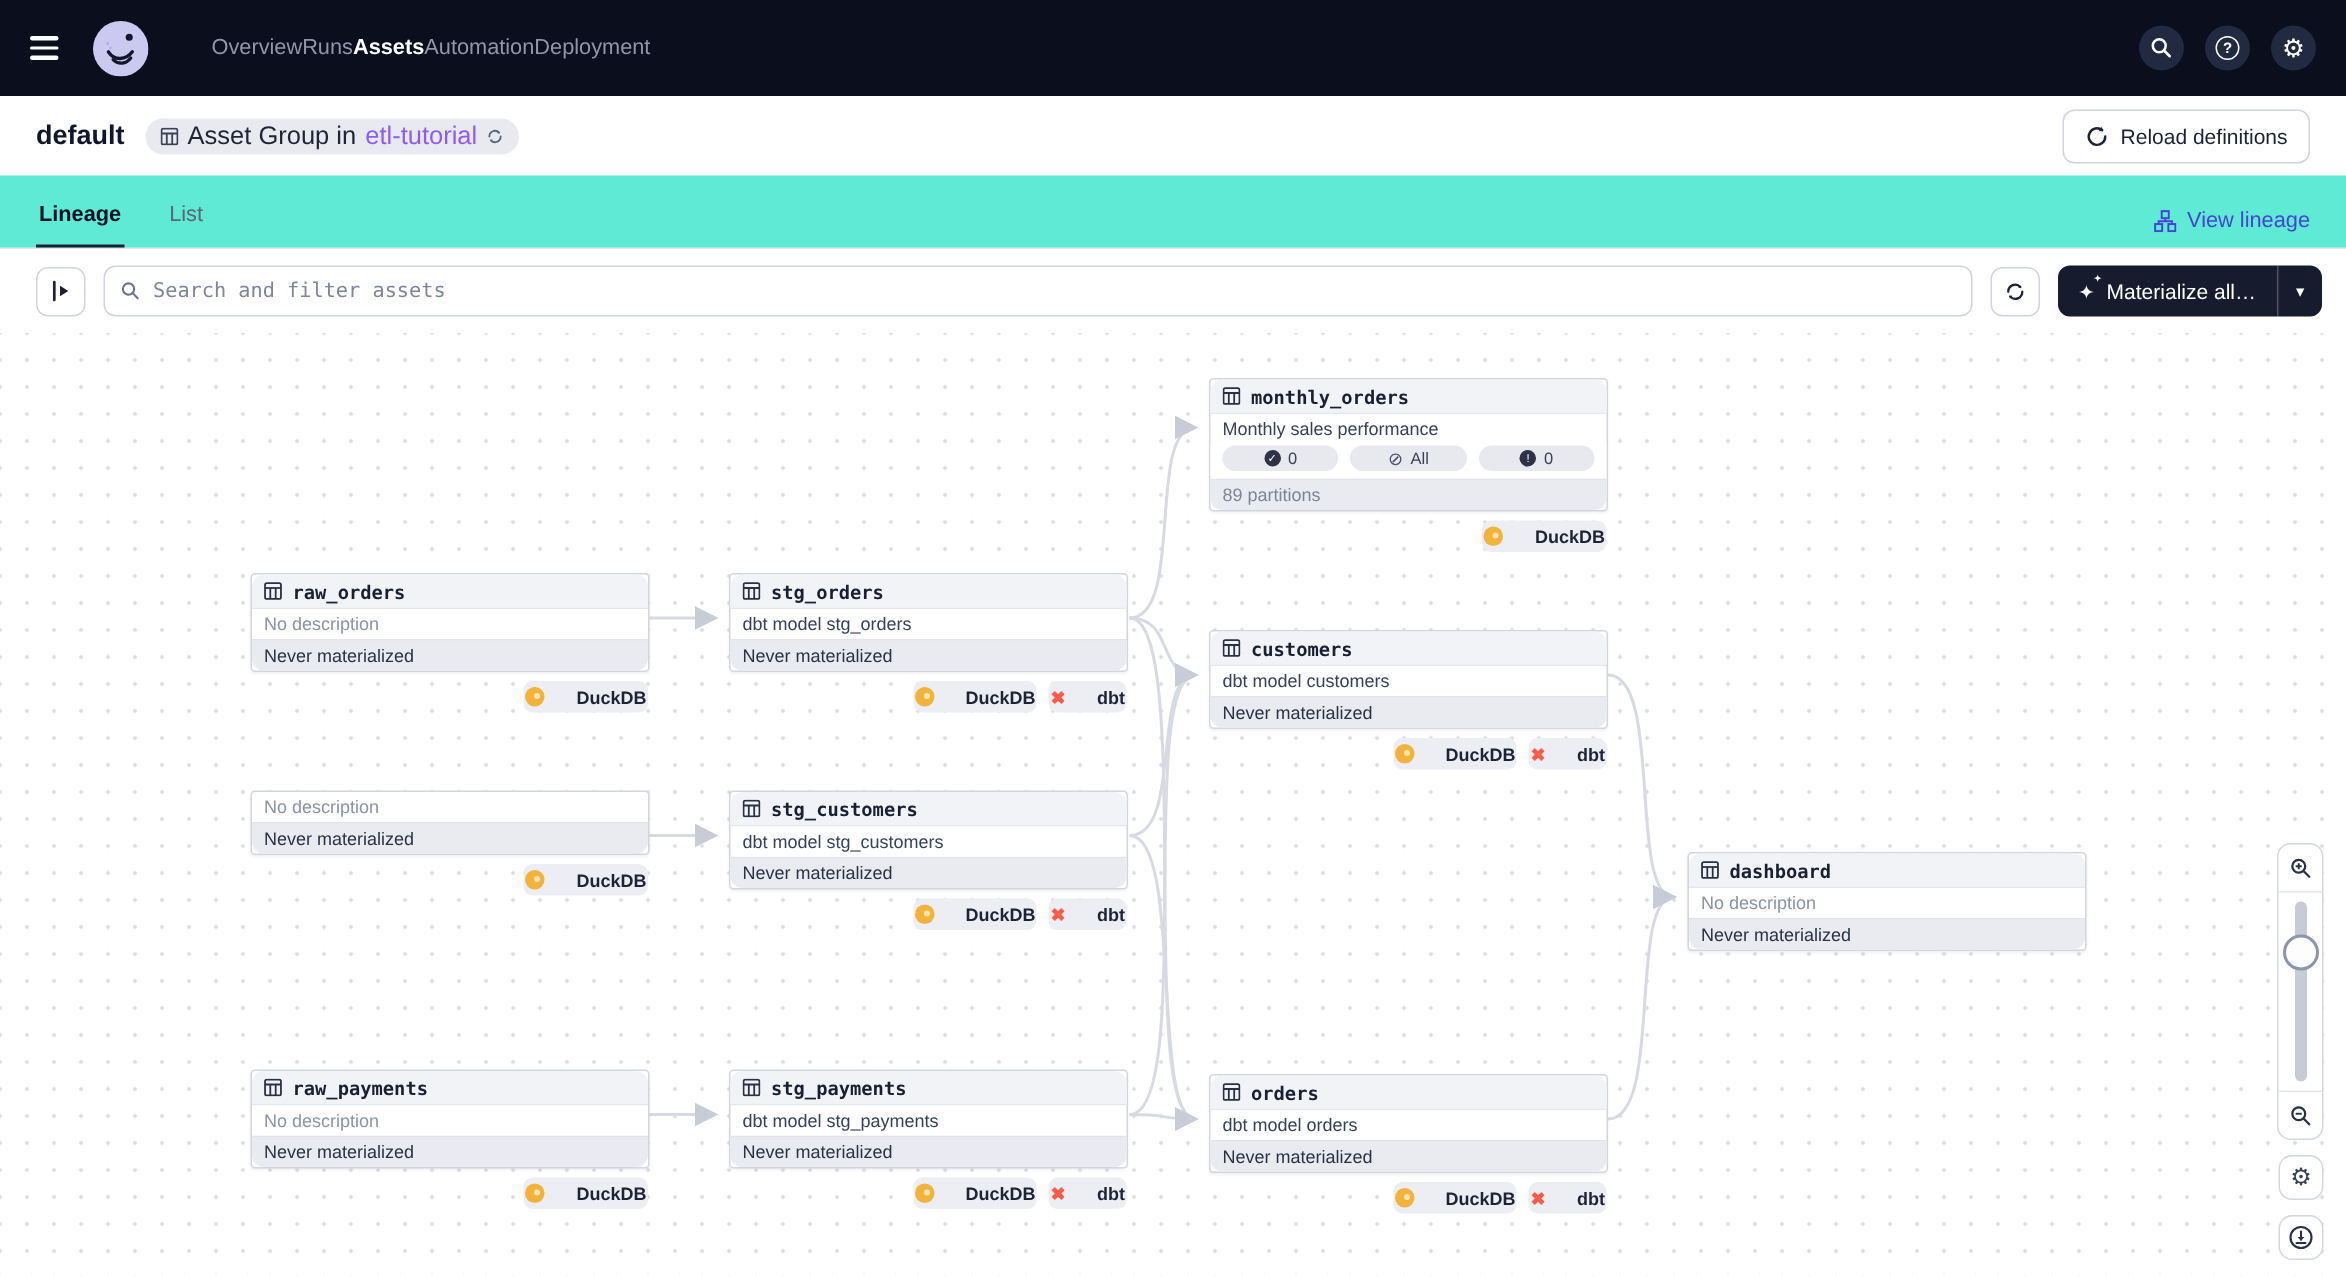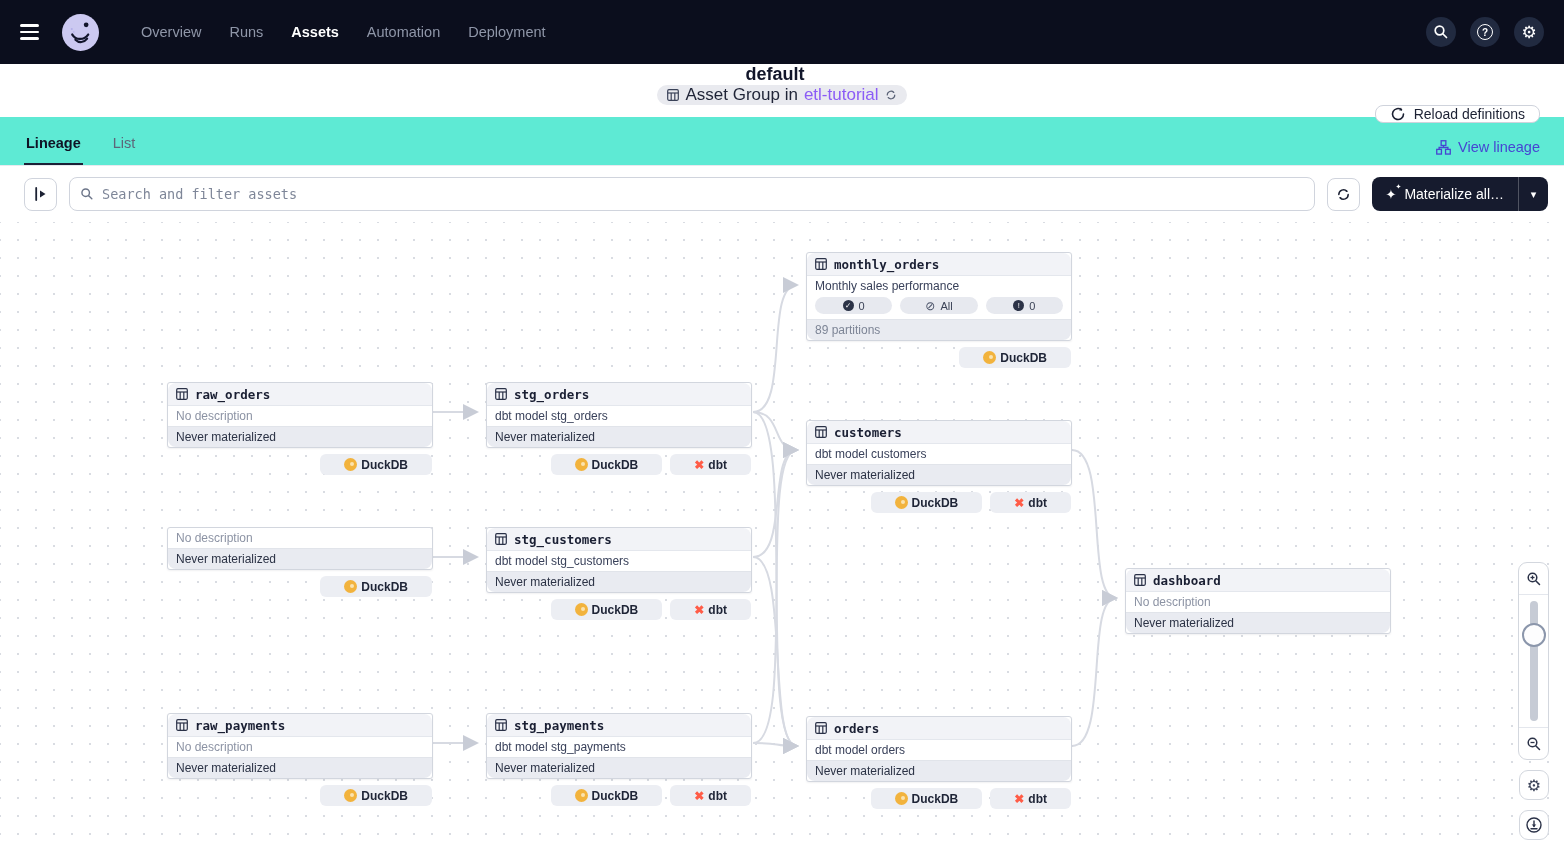--- a/index.html
+++ b/index.html
@@ -3,30 +3,30 @@
 <meta charset="utf-8">
 <style>
   * { margin:0; padding:0; box-sizing:border-box; }
   html,body { width:1564px; height:851px; overflow:hidden; font-family:"Liberation Sans", sans-serif; background:#fff; }
 
   
   .topnav { height:64px; background:#0b0e1d; display:flex; align-items:center; padding:0 20px; }
   .hamburger { width:28px; height:28px; display:flex; flex-direction:column; justify-content:center; gap:4px; cursor:pointer; margin-right:14px; }
   .hamburger span { display:block; width:19px; height:2.5px; background:#fff; border-radius:2px; }
   .logo { width:37px; height:37px; margin-right:42px; }
-  .nav-links { display:flex; gap:28px; align-items:center; }
+  .nav-links { display:flex; align-items:center; }
   .nav-link { font-size:14.5px; color:#8f96a8; cursor:pointer; }
   .nav-link.active { color:#ffffff; font-weight:bold; }
   .topnav-right { margin-left:auto; display:flex; gap:14px; align-items:center; }
   .circle-btn { width:30px; height:30px; border-radius:50%; background:#212a40; display:flex; align-items:center; justify-content:center; cursor:pointer; color:#fff; }
   .help-ring { width:16px; height:16px; border:1.6px solid #fff; border-radius:50%; display:flex; align-items:center; justify-content:center; font-size:10px; font-weight:bold; color:#fff; }
   .gear-glyph { font-size:17px; line-height:1; color:#fff; }
 
   
-  .page-header { height:53px; display:flex; align-items:center; padding:0 24px; background:#fff;flex-direction:column; }
+  .page-header { height:53px; display:flex; align-items:center; padding:0 24px; background:#fff; }
   .page-title { font-size:18px; font-weight:bold; color:#12162a; margin-right:14px; }
   .group-badge { display:flex; align-items:center; gap:6px; height:24px; padding:0 10px; background:#e9eaef; border-radius:12px; font-size:17px; color:#1f2437; }
   .group-badge a { color:#8b5cf6; text-decoration:none; cursor:pointer; }
   .reload-btn { margin-left:auto; display:flex; align-items:center; gap:8px; height:36px; padding:0 14px; border:1px solid #cfd3dc; border-radius:8px; background:#fff; font-size:14px; color:#1c2133; cursor:pointer; }
 
   
   .tabs-row { height:49px; display:flex; align-items:flex-end; padding:0 24px; border-bottom:1px solid #e8eaef; background:#5eead4; }
   .tab { font-size:14.5px; padding:12px 2px 12px; margin-right:28px; cursor:pointer; color:#5d6579; border-bottom:2px solid transparent; }
   .tab.active { color:#0f1325; font-weight:bold; border-bottom:2px solid #1b2035; }
   .view-lineage { margin-left:auto; display:flex; align-items:center; gap:7px; font-size:14.5px; color:#4645d2; cursor:pointer; padding-bottom:10px; }
@@ -58,21 +58,21 @@
   .node-desc.muted { color:#8c93a4; }
   .node-pills { display:flex; gap:8px; padding:1px 8px 5px; background:#fff; }
   .pill { flex:1; height:17px; background:#e7e9ef; border-radius:9px; display:flex; align-items:center; justify-content:center; gap:5px; font-size:11px; color:#3c4357; }
   .pill-dot { width:11px; height:11px; border-radius:50%; background:#2c3347; color:#fff; font-size:7.5px; display:flex; align-items:center; justify-content:center; line-height:1; }
   .pill-slash { color:#4a5268; font-size:12px; line-height:1; }
   .node-footer { padding:3px 8px; height:21px; background:#e9ebf1; border-top:1px solid #e1e4ea;
     border-radius:0 0 8px 8px; color:#2b3245; font-size:12px; }
   .node-footer.muted-f { color:#7d8596; }
 
   .badges { position:absolute; top:calc(100% + 7px); right:0; display:flex; gap:8px; }
-  .badge { display:flex; align-items:center; gap:4px; height:21px; padding:0 24px; background:#eceef3; border-radius:6px; font-size:12px; font-weight:bold; color:#1e2436; cursor:pointer; }
+  .badge { display:flex; align-items:center; gap:21px; height:21px; padding:0 1px; background:#eceef3; border-radius:6px; font-size:12px; font-weight:bold; color:#1e2436; cursor:pointer; }
   .duck-dot { width:13px; height:13px; border-radius:50%; background:#f2b33d; position:relative; }
   .duck-dot::after { content:""; position:absolute; left:6px; top:4px; width:4px; height:4px; border-radius:50%; background:#fbe3ae; }
   .dbt-x { color:#ff5c47; font-size:12px; font-weight:bold; line-height:1; }
 
   
   .p0{left:806px;top:30px} .p1{left:167px;top:160px} .p2{left:486px;top:160px}
   .p3{left:806px;top:198px} .p4{left:167px;top:305px} .p5{left:486px;top:305px}
   .p6{left:1125px;top:346px} .p7{left:167px;top:491px} .p8{left:486px;top:491px}
   .p9{left:806px;top:494px}
 

